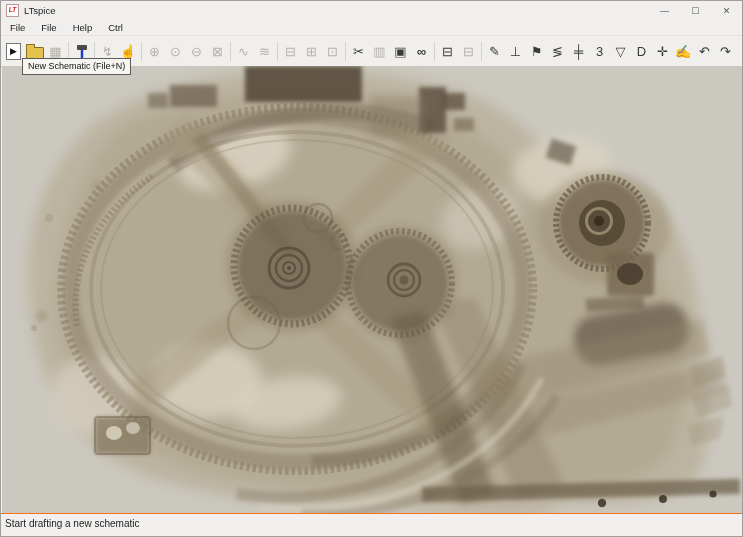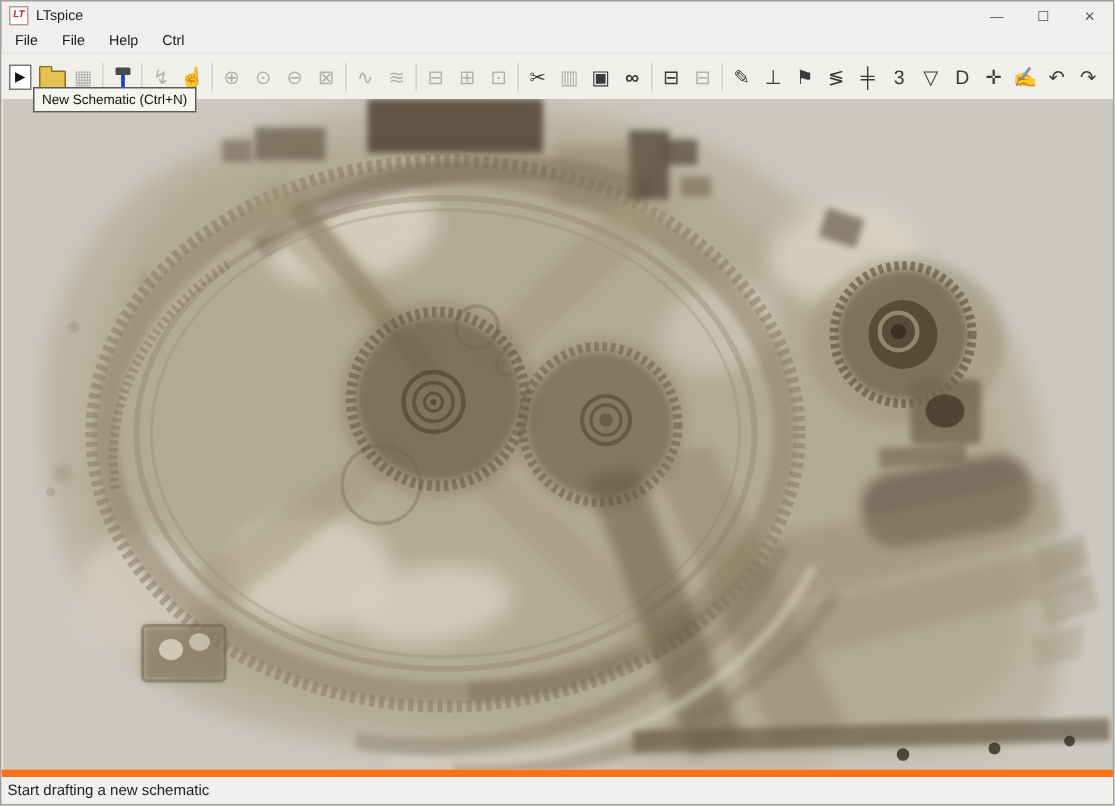--- a/index.html
+++ b/index.html
@@ -42,21 +42,21 @@
   
   .tooltip{
     position:absolute;left:21px;top:57px;z-index:30;background:#f6f5f0;border:1px solid #5a5a5a;
     font-size:9px;color:#111;padding:2px 5px 3px 5px;white-space:nowrap;
   }
   
   .canvas{position:absolute;top:65px;left:1px;width:741px;height:449px;background:#cbc8bf;overflow:hidden;}
   
   .statusbar{
     position:absolute;left:0;right:0;bottom:0;height:23px;box-sizing:border-box;
-    background:#f1f0ee;border-top:5px solid #f97316;
+    background:#f1f0ee;border-top:1px solid #f97316;
     font-size:10px;color:#1d1d1d;padding:4px 0 0 4px;
   }
 </style>
 </head>
 <body>
 
 <div class="window">
 
   <div class="titlebar">
     <span class="app-icon">LT</span>
@@ -184,21 +184,21 @@
         <span>↶</span>
       </div>
       <div class="tbtn">
         <span>↷</span>
       </div>
       <div class="tbtn">
         <span>↺</span>
       </div>
     </div>
 
-  <div class="tooltip">New Schematic (Ctrl+N)</div>
+  <div class="tooltip">New Schematic (File+N)</div>
 
   <div class="canvas">
     <svg width="741" height="449" viewBox="0 0 741 449" xmlns="http://www.w3.org/2000/svg">
       <defs>
         <filter id="b2" x="-30%" y="-30%" width="160%" height="160%">
             <feGaussianBlur stdDeviation="2"></feGaussianBlur>
           </filter>
         <filter id="b4" x="-40%" y="-40%" width="180%" height="180%">
             <feGaussianBlur stdDeviation="4"></feGaussianBlur>
           </filter>

